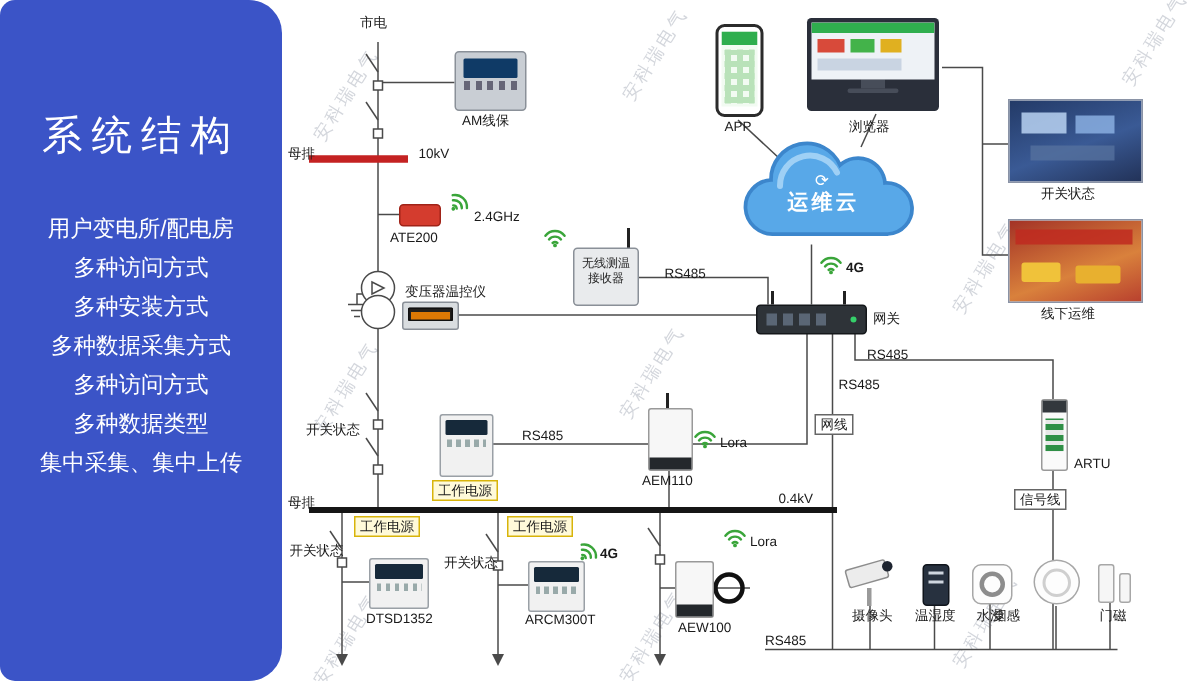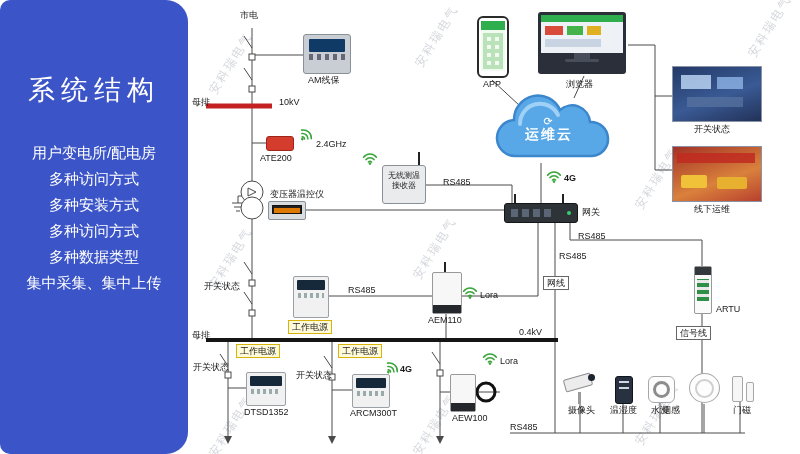--- a/index.html
+++ b/index.html
@@ -186,20 +186,21 @@
         <path d="M436 436 h8 l-4 8 z"></path>
     </g>
   </svg>
 
   <div class="sidebar">
     <div class="sb-title">系统结构</div>
     <div class="sb-items">
       <div>用户变电所/配电房</div>
       <div>多种访问方式</div>
       <div>多种安装方式</div>
+      <div>多种数据采集方式</div>
       <div>多种访问方式</div>
       <div>多种数据类型</div>
       <div>集中采集、集中上传</div>
     </div>
   </div>
 
   <div class="lbl" style="left:240px;top:10px">市电</div>
   <div class="lbl" style="left:192px;top:97px">母排</div>
   <div class="lbl" style="left:279px;top:97px">10kV</div>
 

